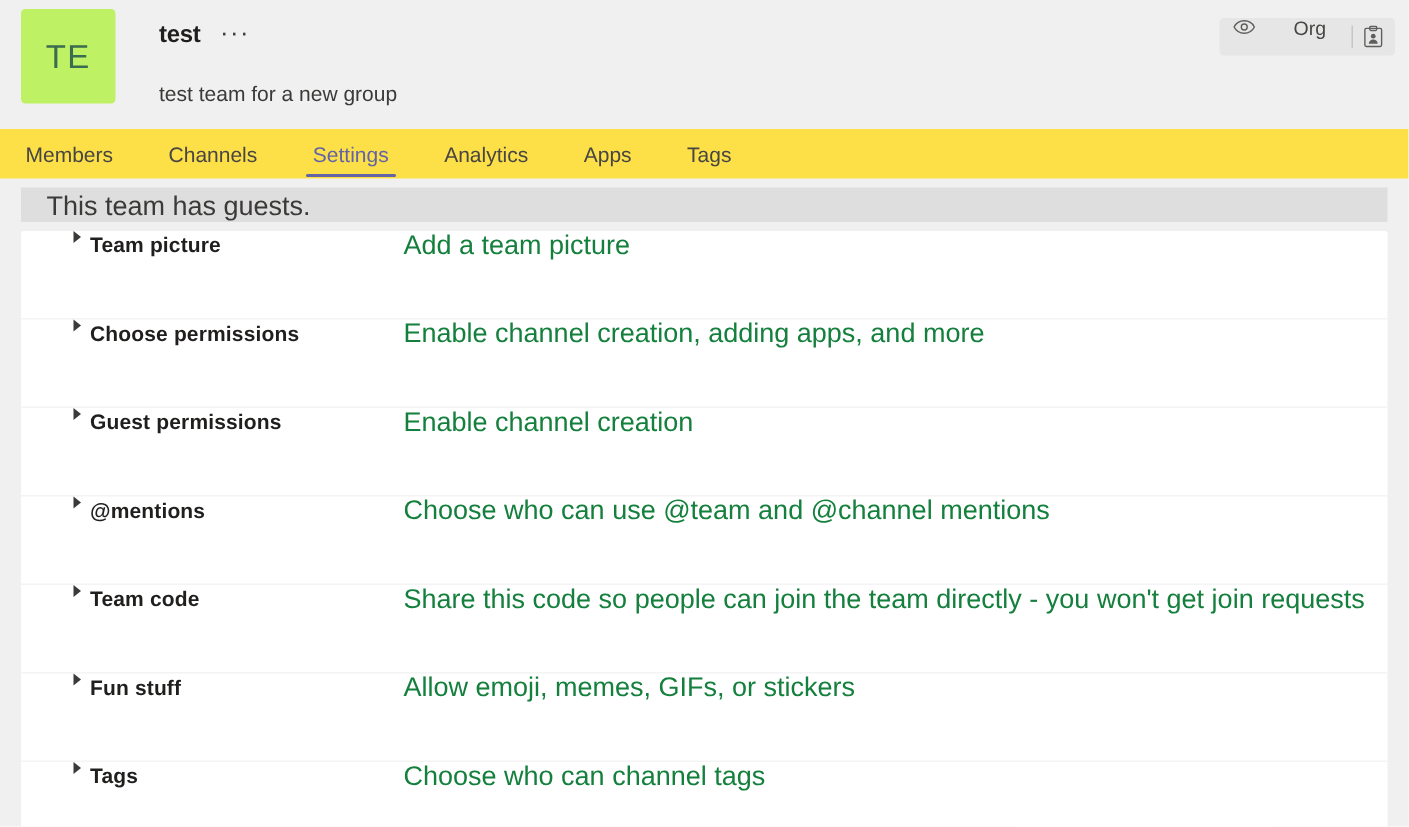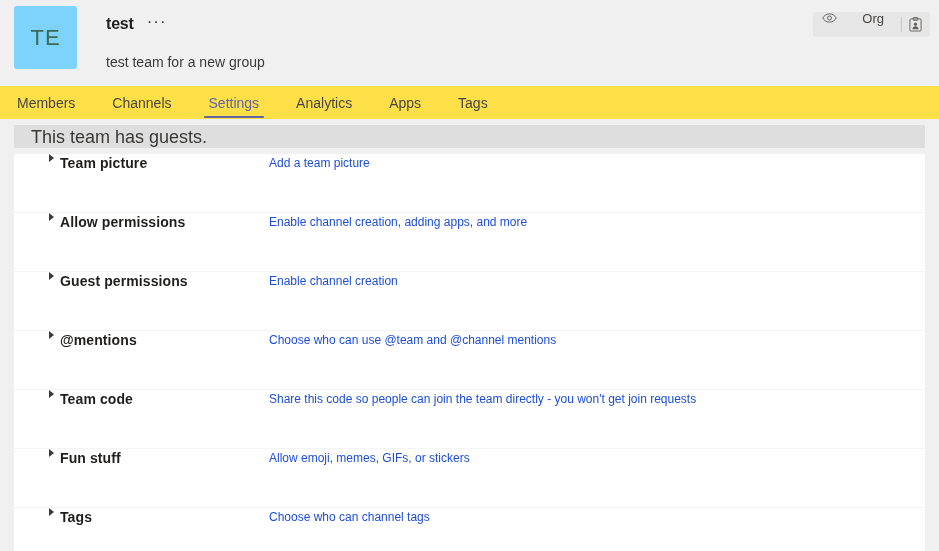--- a/index.html
+++ b/index.html
@@ -25,21 +25,21 @@
     padding: 0;
   }
   .header-inner {
     display: flex;
     align-items: flex-start;
     padding: 6px 0 0 14px;
   }
   .team-avatar {
     width: 63px;
     height: 63px;
-    background: #7dd3fc;
+    background: #bef264;
     border-radius: 3px;
     display: flex;
     align-items: center;
     justify-content: center;
     flex: 0 0 auto;
     margin-top: 0px;
   }
   .team-avatar-initials {
     font-size: 22px;
     letter-spacing: 1px;
@@ -214,22 +214,22 @@
   .setting-name {
     width: 209px;
     flex: 0 0 auto;
     font-size: 14px;
     font-weight: bold;
     color: #201f1e;
     line-height: 18px;
     letter-spacing: 0.1px;
   }
   .setting-desc {
-    font-size: 12px;
-    color: #1d4ed8;
+    font-size: 18px;
+    color: #15803d;
     line-height: 18px;
     white-space: nowrap;
   }
 </style>
 </head>
 <body>
 
 <div class="header">
   <div class="header-inner">
 
@@ -299,21 +299,21 @@
       <span class="chevron"></span>
     </div>
     <div class="setting-name">Team picture</div>
     <div class="setting-desc">Add a team picture</div>
   </div>
 
   <div class="setting-row">
     <div class="chev-cell">
       <span class="chevron"></span>
     </div>
-    <div class="setting-name">Allow permissions</div>
+    <div class="setting-name">Choose permissions</div>
     <div class="setting-desc">Enable channel creation, adding apps, and more</div>
   </div>
 
   <div class="setting-row">
     <div class="chev-cell">
       <span class="chevron"></span>
     </div>
     <div class="setting-name">Guest permissions</div>
     <div class="setting-desc">Enable channel creation</div>
   </div>

